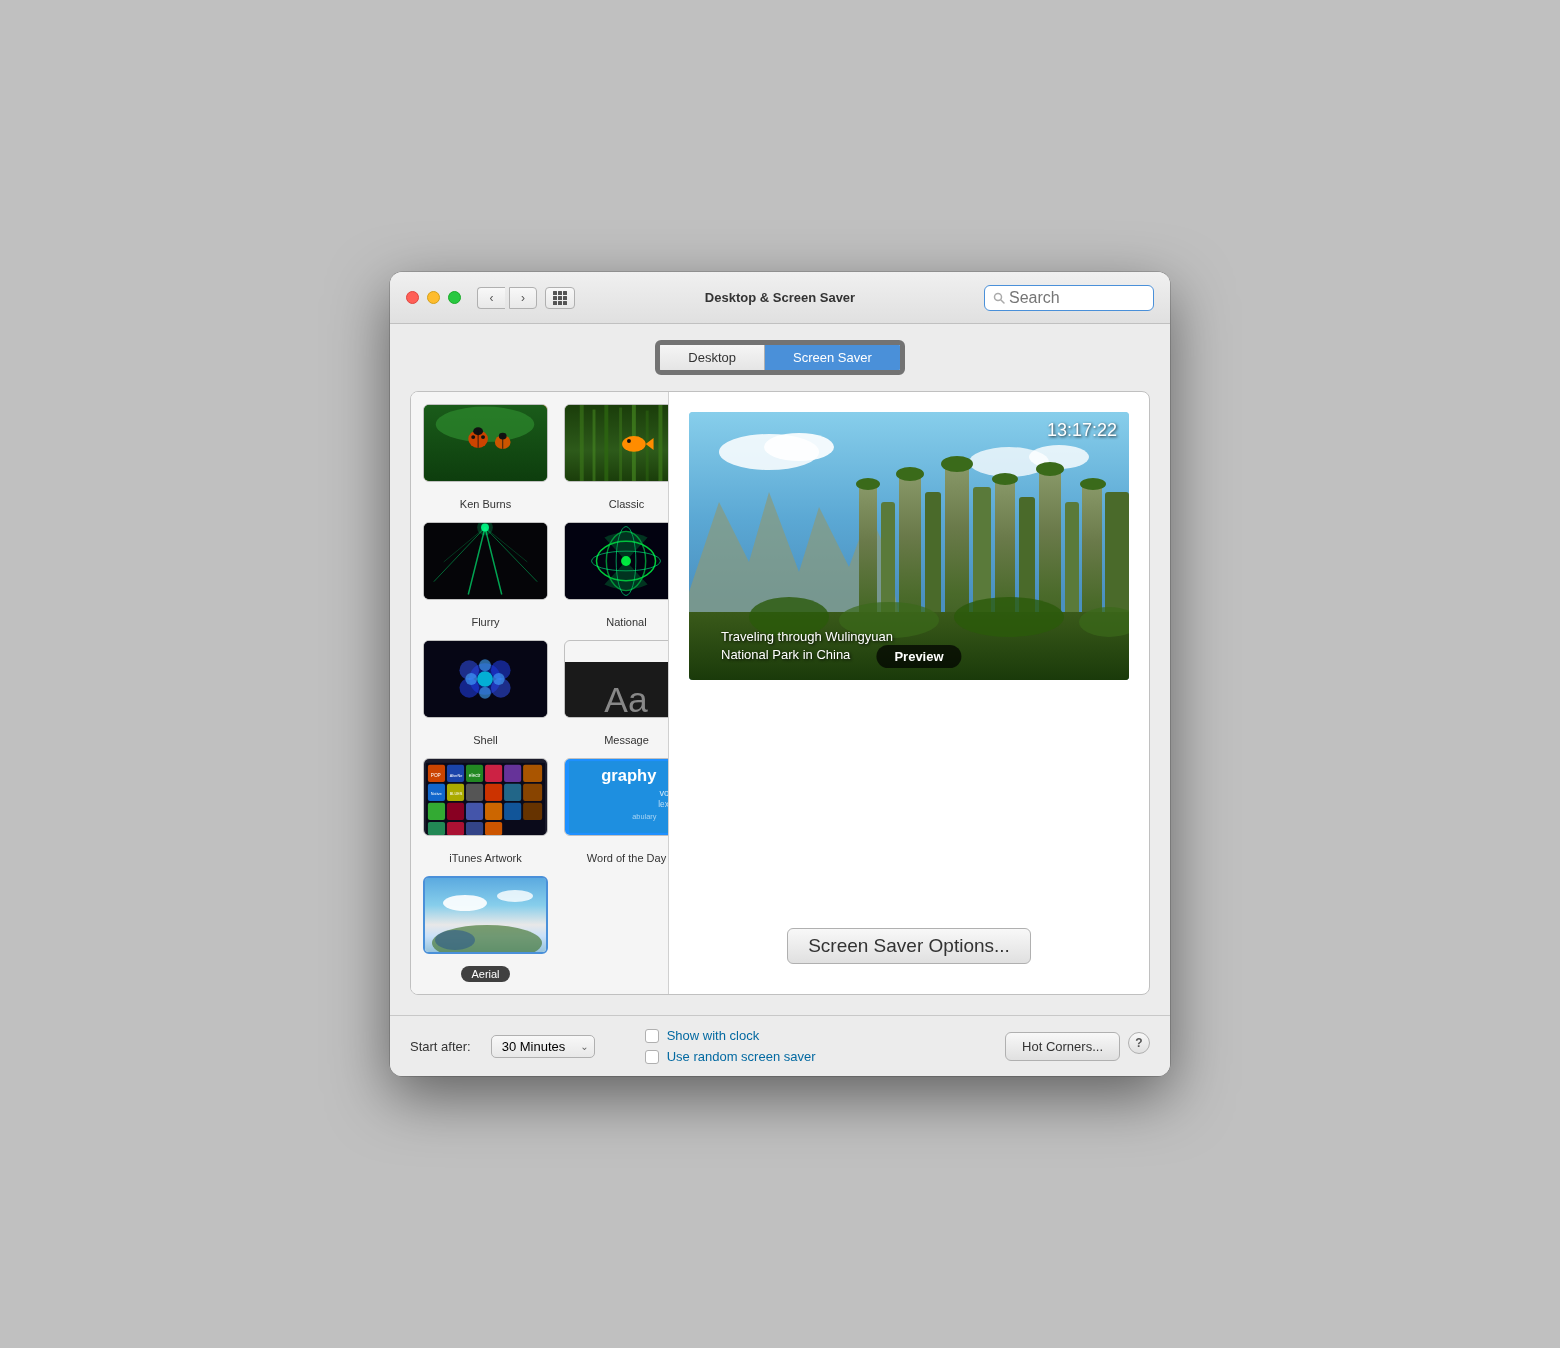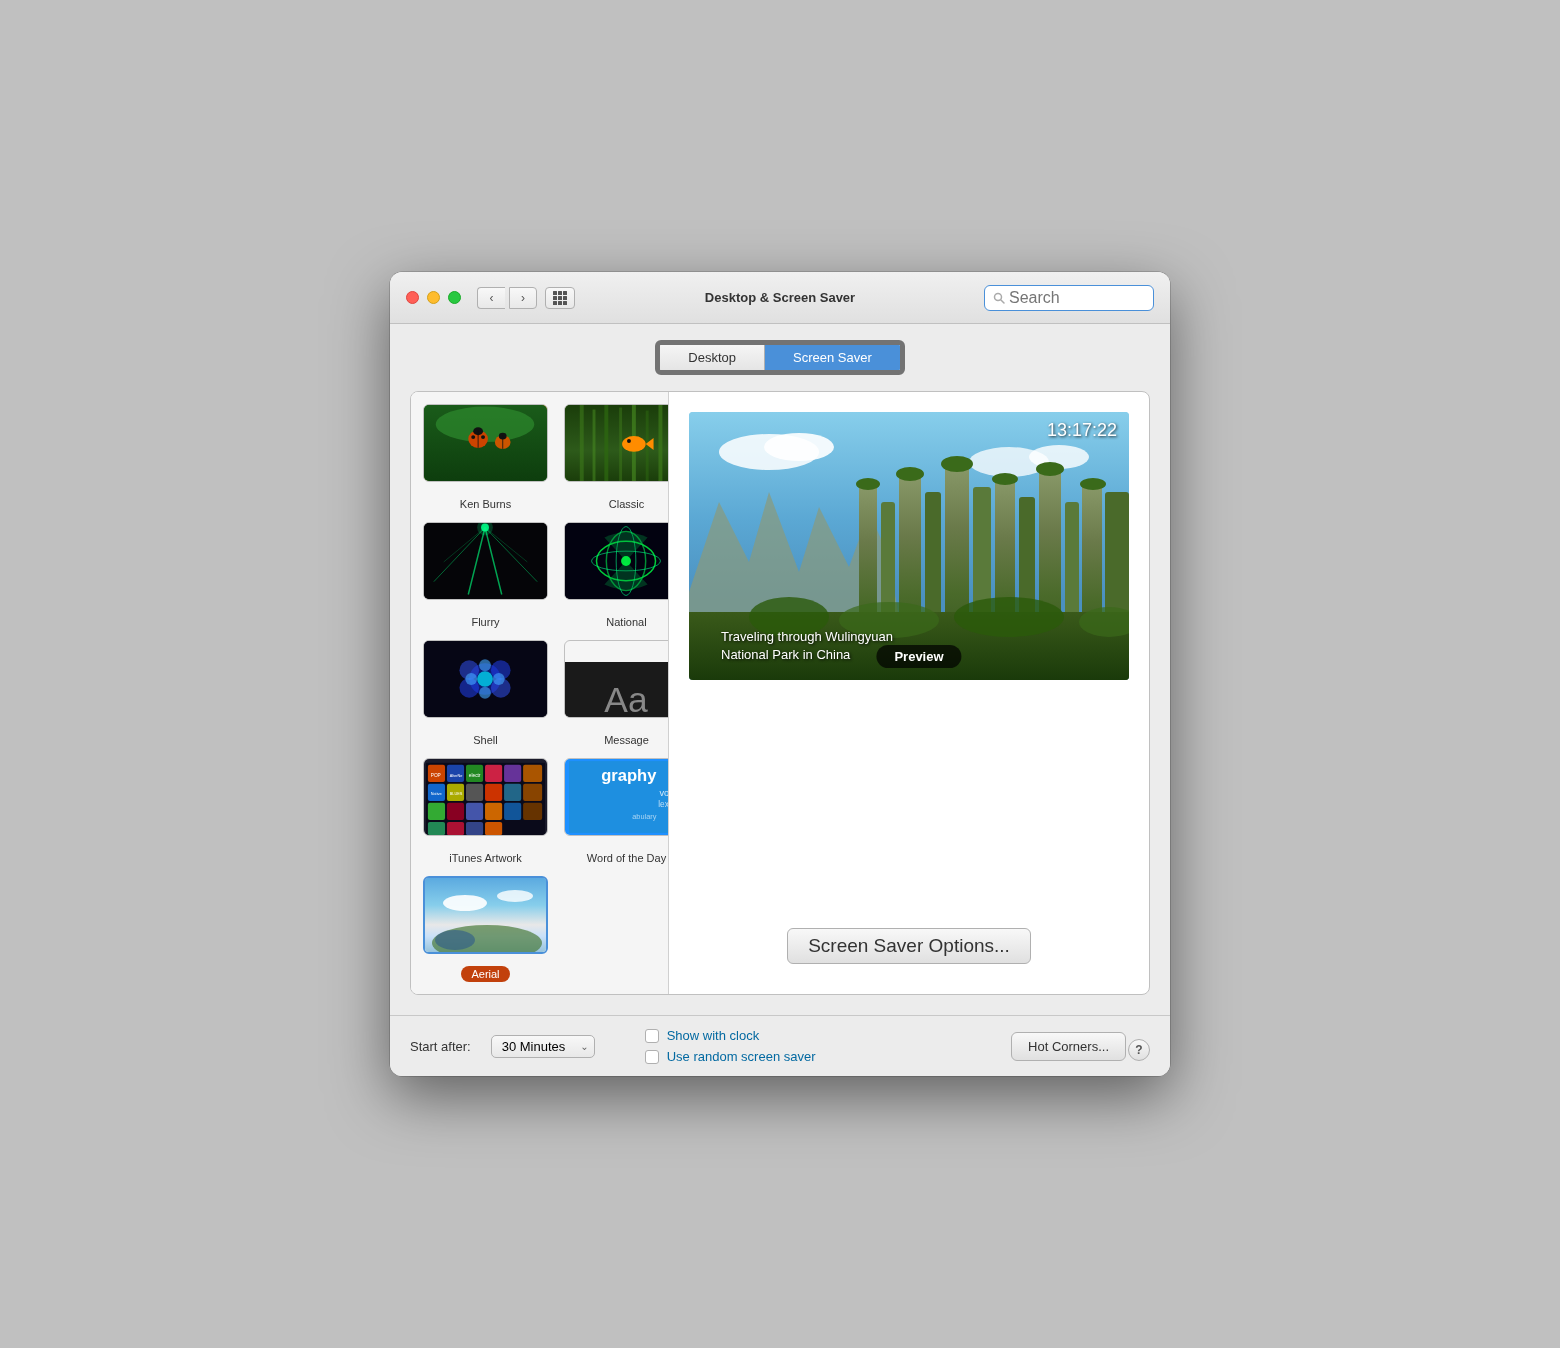--- a/index.html
+++ b/index.html
@@ -309,21 +309,21 @@
       height: 100%;
     }
 
     .saver-name {
       font-size: 11px;
       color: #333;
       text-align: center;
     }
 
     .selected-badge {
-      background: #c2410c;
+      background: #404040;
       color: white;
       font-size: 11px;
       padding: 2px 10px;
       border-radius: 10px;
       margin-top: -4px;
     }
 
     
     .preview-area {
       flex: 1;
@@ -434,22 +434,22 @@
       background: white;
       cursor: pointer;
       display: flex;
       align-items: center;
       justify-content: center;
     }
 
     .right-btns {
       margin-left: auto;
       display: flex;
-      gap: 2px;
-      align-items: flex-end;
+      gap: 8px;
+      align-items: flex-start;
     }
 
     .hot-corners-btn {
       background: linear-gradient(to bottom, #f8f8f8, #e0e0e0);
       border: 1px solid #b0b0b0;
       border-radius: 6px;
       padding: 6px 16px;
       font-size: 13px;
       cursor: pointer;
       color: #333;

